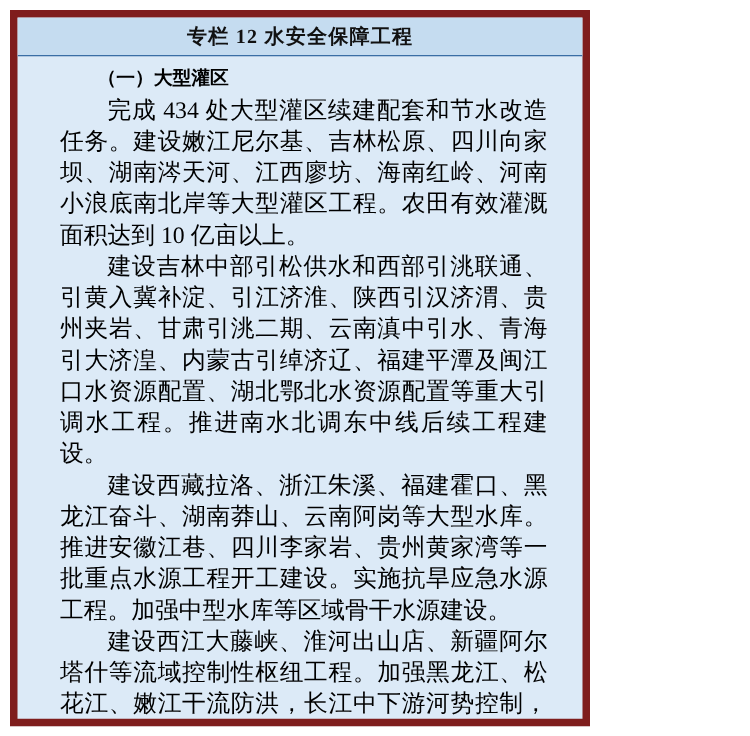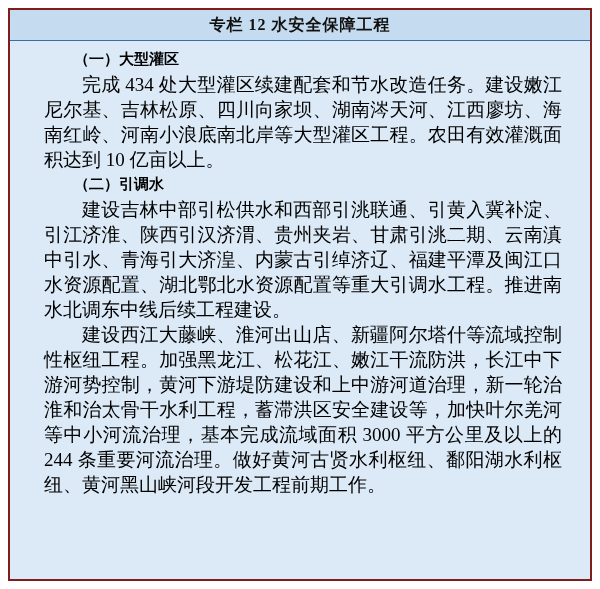--- a/index.html
+++ b/index.html
@@ -9,24 +9,24 @@
   body {
     width: 600px;
     height: 589px;
     background: #ffffff;
     font-family: "Liberation Serif", serif;
   }
   .box {
     position: absolute;
     left: 8px;
     top: 8px;
-    width: 584px;
+    width: 464px;
     height: 573px;
     box-sizing: border-box;
-    border: 2px solid #7f1d1d;
+    border: 6px solid #7f1d1d;
     background: #dceaf7;
     overflow: hidden;
   }
   .title-bar {
     height: 30px;
     border-bottom: 1px solid #3a6ea5;
     background: #c5dcf0;
     display: flex;
     align-items: center;
     justify-content: center;
@@ -69,20 +69,20 @@
 
   <div class="title-bar">
     <span class="title-text">专栏 12   水安全保障工程</span>
   </div>
 
   <div class="content">
 
     <p class="sec-head">（一）大型灌区</p>
     <p class="para">完成 434 处大型灌区续建配套和节水改造任务。建设嫩江尼尔基、吉林松原、四川向家坝、湖南涔天河、江西廖坊、海南红岭、河南小浪底南北岸等大型灌区工程。农田有效灌溉面积达到 10 亿亩以上。</p>
 
-    <p class="sec-head">（二）引调水</p>
     <p class="para">建设吉林中部引松供水和西部引洮联通、引黄入冀补淀、引江济淮、陕西引汉济渭、贵州夹岩、甘肃引洮二期、云南滇中引水、青海引大济湟、内蒙古引绰济辽、福建平潭及闽江口水资源配置、湖北鄂北水资源配置等重大引调水工程。推进南水北调东中线后续工程建设。</p>
 
+    <p class="para">建设西藏拉洛、浙江朱溪、福建霍口、黑龙江奋斗、湖南莽山、云南阿岗等大型水库。推进安徽江巷、四川李家岩、贵州黄家湾等一批重点水源工程开工建设。实施抗旱应急水源工程。加强中型水库等区域骨干水源建设。</p>
 
     <p class="para">建设西江大藤峡、淮河出山店、新疆阿尔塔什等流域控制性枢纽工程。加强黑龙江、松花江、嫩江干流防洪，长江中下游河势控制，黄河下游堤防建设和上中游河道治理，新一轮治淮和治太骨干水利工程，蓄滞洪区安全建设等，加快叶尔羌河等中小河流治理，基本完成流域面积 3000 平方公里及以上的 244 条重要河流治理。做好黄河古贤水利枢纽、鄱阳湖水利枢纽、黄河黑山峡河段开发工程前期工作。</p>
 
   </div>
 </div>
 
 </body></html>

